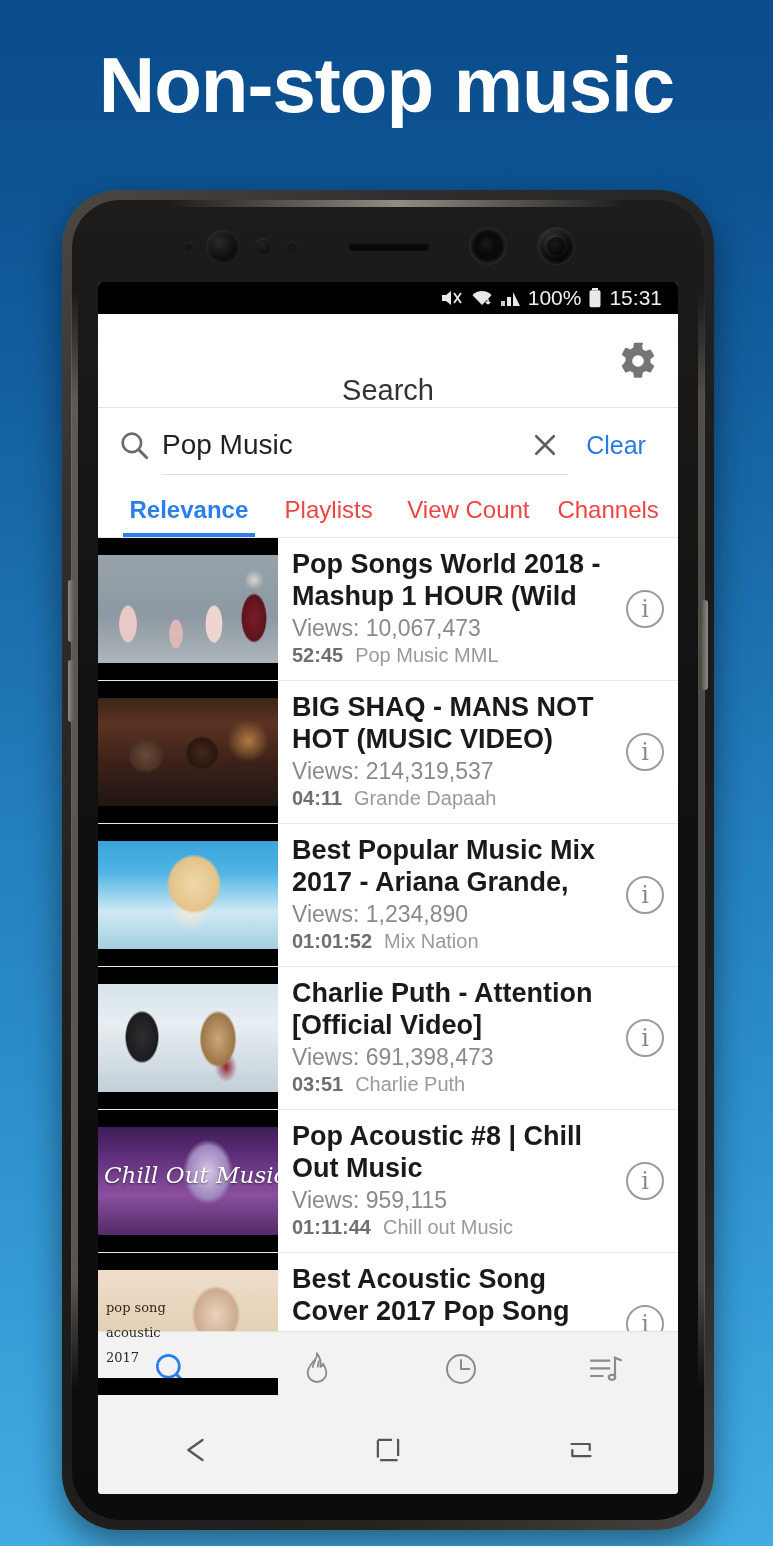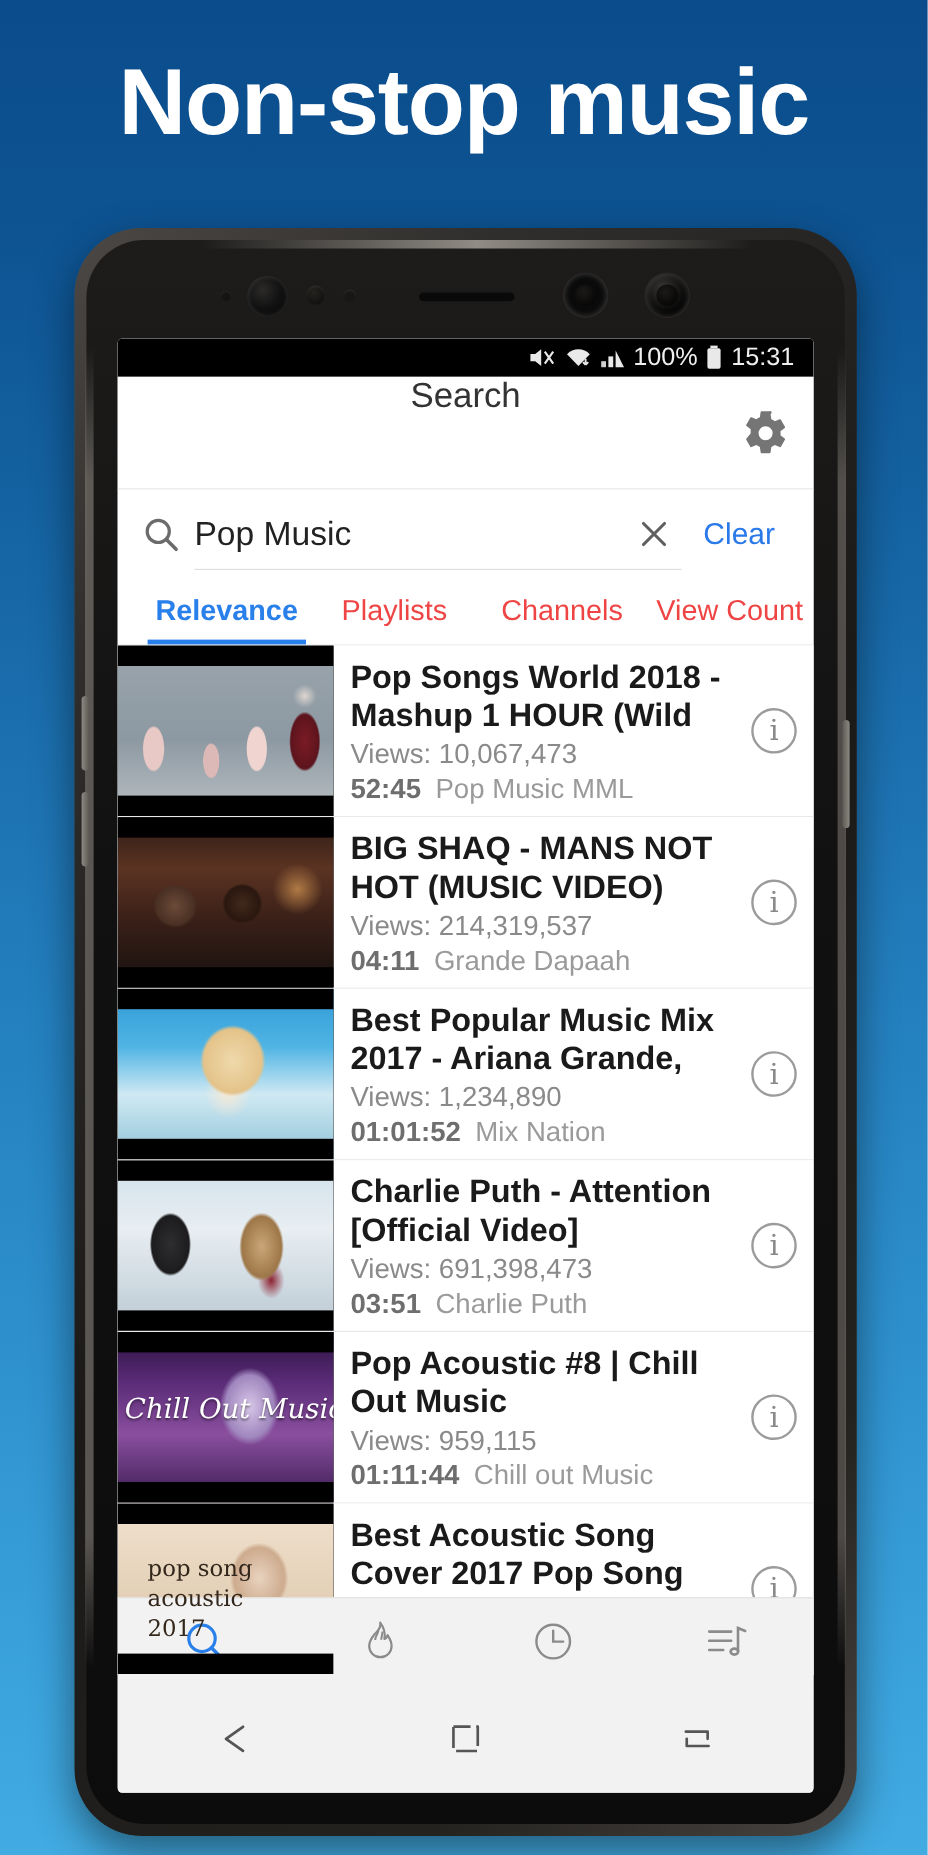--- a/index.html
+++ b/index.html
@@ -109,21 +109,21 @@
     height:32px; background:#000; color:#e9e9e9;
     display:flex; align-items:center; justify-content:flex-end;
     padding-right:16px; gap:6px; font-size:20px;
   }
   .sb-text{ font-size:21px; letter-spacing:0; color:#efefef; }
   .sb-icon{ display:flex; align-items:center; }
 
   
   .appbar{
     height:94px; background:#fff; position:relative;
-    display:flex; align-items:flex-start; justify-content:center;
+    display:flex; align-items:flex-end; justify-content:center;
     border-bottom:1px solid #e3e3e3;
   }
   .appbar-title{ font-size:29px; color:#333; }
   .gear-btn{
     position:absolute; right:18px; top:50%; transform:translateY(-50%);
     width:44px; height:44px; display:flex; align-items:center; justify-content:center;
   }
 
   
   .searchrow{
@@ -198,33 +198,33 @@
       linear-gradient(180deg,#2a1240 0%,#5b2c78 30%,#8a4f9e 60%,#3a1b52 100%); }
   .art6{ background:
       radial-gradient(ellipse 38px 46px at 118px 62px,#e9d3bf 0%,#cdab8e 55%,transparent 64%),
       linear-gradient(180deg,#f1e2cf 0%,#e6d3bb 45%,#d8c1a4 100%); }
   .art5 .wm{
     position:absolute; left:6px; top:52px; width:168px; color:#fff;
     font-family:"DejaVu Serif", serif; font-style:italic; font-size:23px;
     text-shadow:0 1px 2px rgba(0,0,0,.5); z-index:4; white-space:nowrap;
   }
   .art6 .wm2{
-    position:absolute; left:25px; top:42px; color:#33271c; z-index:4;
-    font-family:"DejaVu Serif", serif; font-size:19px; line-height:25px;
+    position:absolute; left:8px; top:42px; color:#33271c; z-index:4;
+    font-family:"DejaVu Serif", serif; font-size:13px; line-height:25px;
   }
 
   .rowbody{
     flex:1; padding:10px 0 0 14px; position:relative; min-width:0;
   }
   .vtitle{
     font-size:27px; font-weight:bold; color:#1a1a1a; line-height:32px;
     max-height:64px; overflow:hidden; padding-right:52px;
   }
   .vviews{ font-size:23px; color:#8a8a8a; margin-top:3px; }
-  .vmeta{ margin-top:2px; font-size:23px; display:flex; gap:12px; align-items:center; }
+  .vmeta{ margin-top:2px; font-size:20px; display:flex; gap:12px; align-items:center; }
   .vdur{ color:#6e6e6e; font-weight:bold; }
   .vchan{ color:#9a9a9a; }
   .info-btn{
     position:absolute; right:14px; top:52px;
     width:38px; height:38px; border-radius:50%;
     border:2px solid #9b9b9b; color:#8a8a8a;
     display:flex; align-items:center; justify-content:center;
     font-family:"DejaVu Serif", serif; font-size:24px; background:#fff;
   }
 
@@ -322,22 +322,22 @@
               <path d="M5 5l14 14M19 5L5 19" stroke="#5f5f5f" stroke-width="2.1" stroke-linecap="round"></path>
             </svg>
           </span>
         </div>
         <span class="clear-btn">Clear</span>
       </div>
 
       <div class="tabs">
         <div class="tab active">Relevance</div>
         <div class="tab">Playlists</div>
+        <div class="tab">View Count</div>
         <div class="tab">Channels</div>
-        <div class="tab">View Count</div>
       </div>
 
       <div class="list">
 
         <div class="row">
           <div class="thumb">
             <div class="img art1"></div>
             <div class="bars t"></div>
               <div class="bars b"></div>
           </div>

